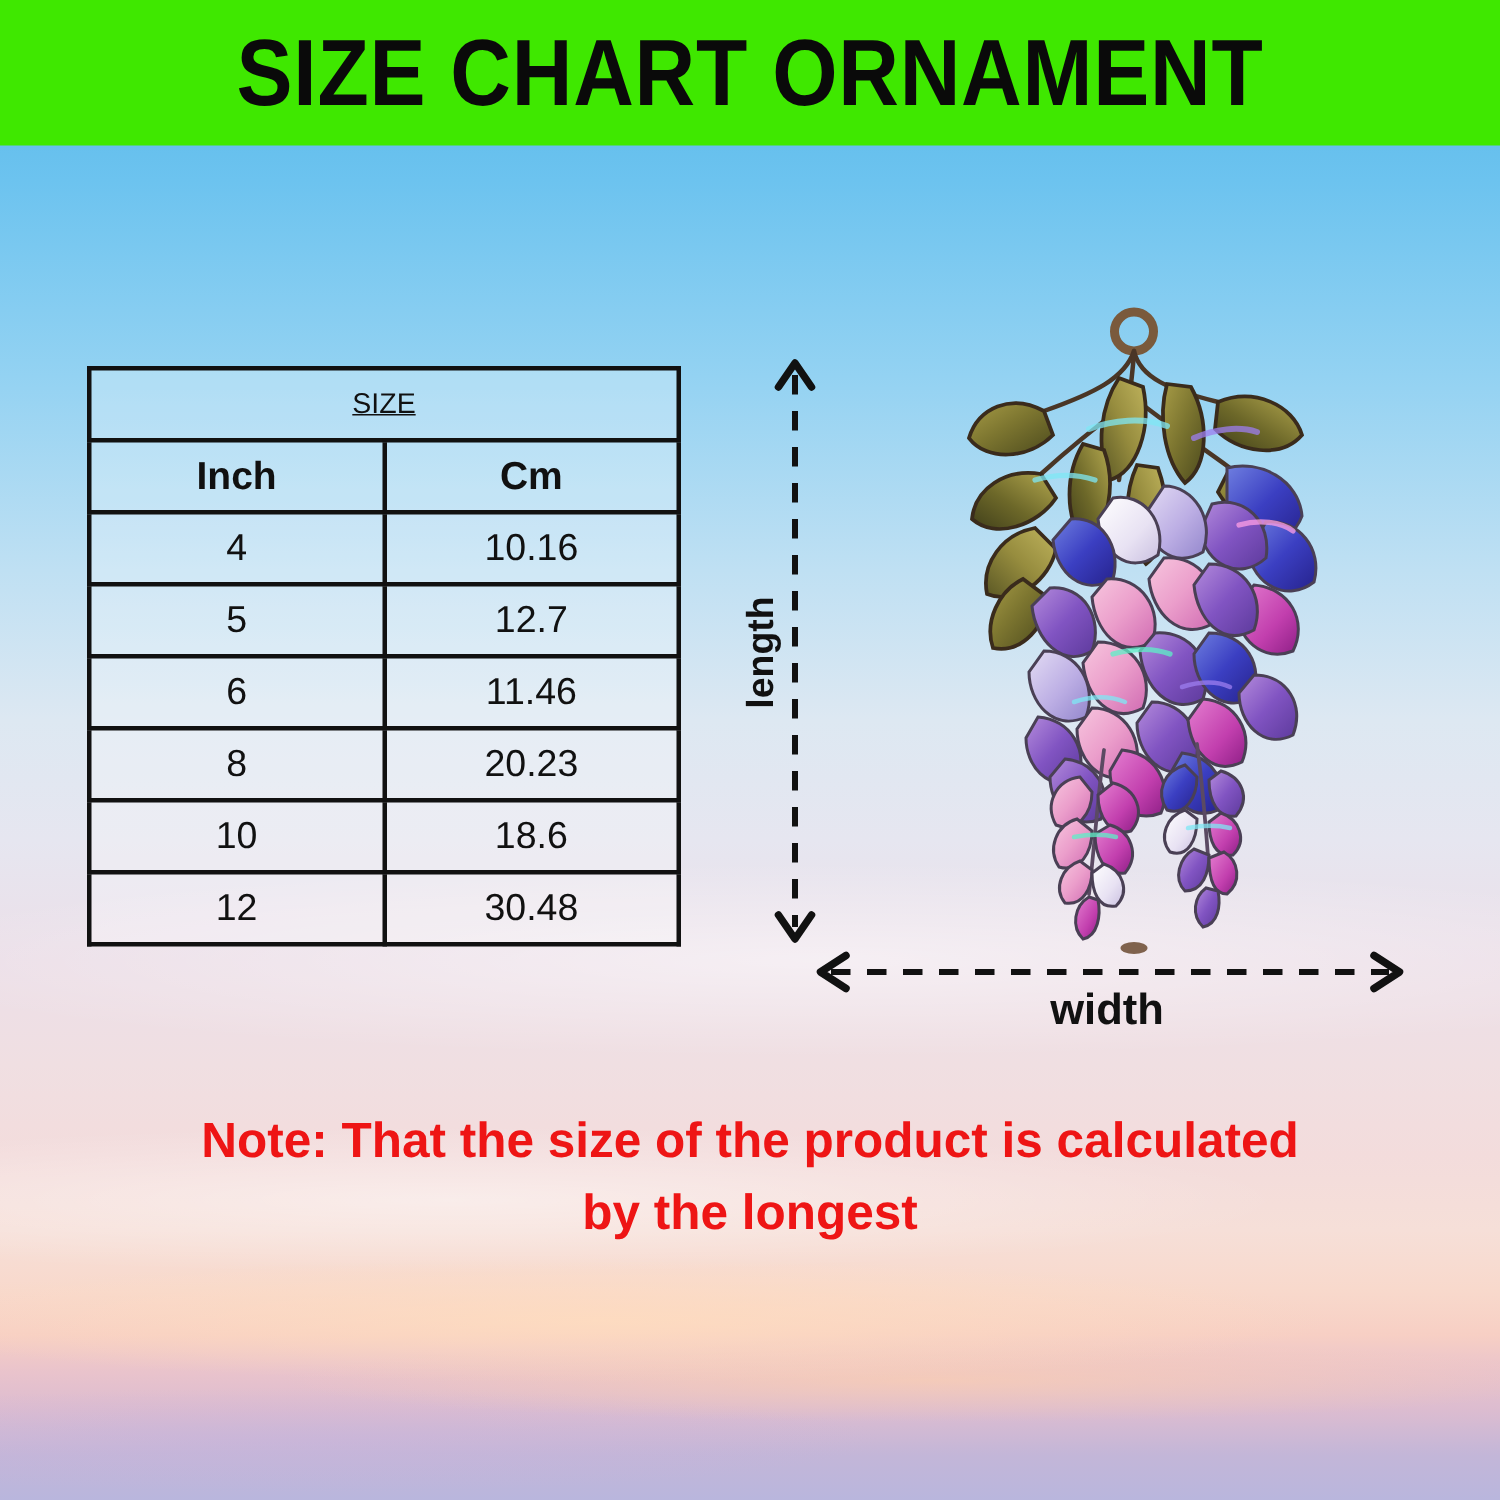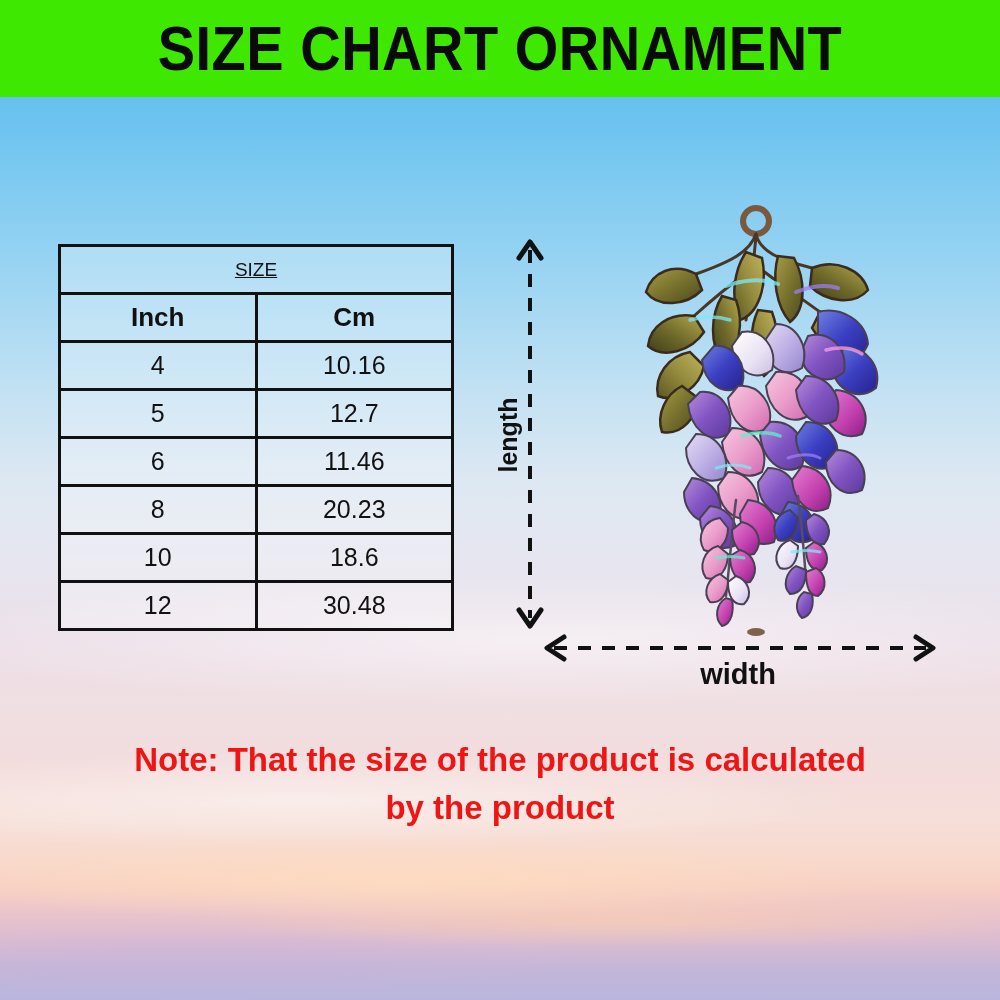--- a/index.html
+++ b/index.html
@@ -311,16 +311,16 @@
       <path d="M158 258 C170 254 182 254 190 258" stroke="#9d7ef0" stroke-width="3" fill="none" stroke-linecap="round"></path>
       <path d="M86 358 C96 356 106 356 114 358" stroke="#5ef0c8" stroke-width="3" fill="none" stroke-linecap="round"></path>
       <path d="M162 352 C172 350 182 350 190 352" stroke="#7fe8f5" stroke-width="3" fill="none" stroke-linecap="round"></path>
     </g>
 
     <ellipse cx="126" cy="432" rx="9" ry="4" fill="#6b4a30" opacity="0.85"></ellipse>
   </svg>
 
   <div id="note">
     <div>Note: That the size of the product is calculated</div>
-    <div>by the product</div>
+    <div>by the longest</div>
   </div>
 
 </div>
 
 </body></html>

